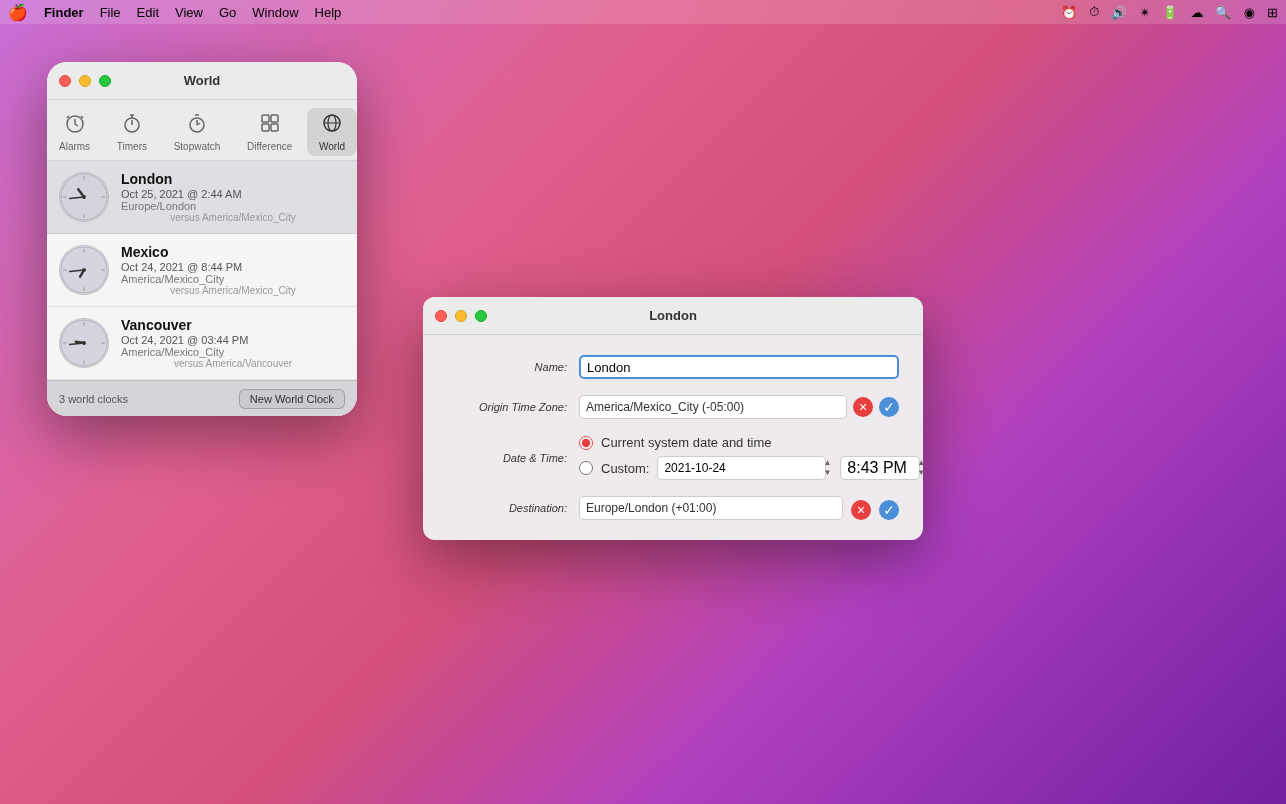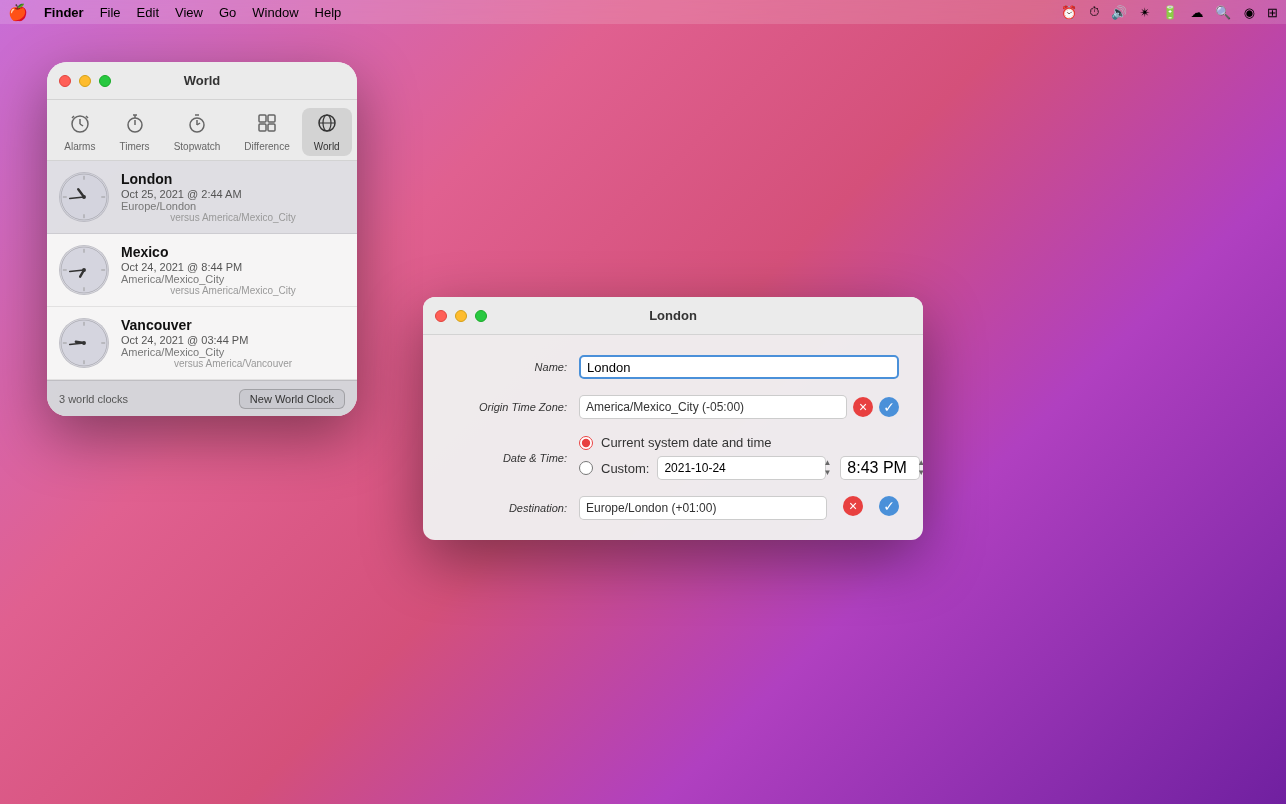--- a/index.html
+++ b/index.html
@@ -96,21 +96,21 @@
     .window-title {
       font-size: 13px;
       font-weight: 600;
       color: #333;
     }
 
     
     .toolbar {
       display: flex;
       align-items: center;
-      justify-content: center;
+      justify-content: space-between;
       padding: 8px 0 4px;
       background: rgba(235,235,235,0.98);
       border-bottom: 1px solid rgba(0,0,0,0.1);
     }
 
     .toolbar-item {
       display: flex;
       flex-direction: column;
       align-items: center;
       gap: 2px;
@@ -403,22 +403,22 @@
       padding: 1px;
     }
 
     .stepper-group {
       display: flex;
       align-items: center;
     }
 
     .dest-row {
       display: flex;
-      align-items: flex-start;
-      gap: 16px;
+      align-items: flex-end;
+      gap: 8px;
       flex: 1;
     }
   </style>
 </head>
 <body>
 
 <div class="menubar">
   <div class="menubar-left">
     <span class="menubar-item apple">🍎</span>
     <span class="menubar-item finder">Finder</span>

